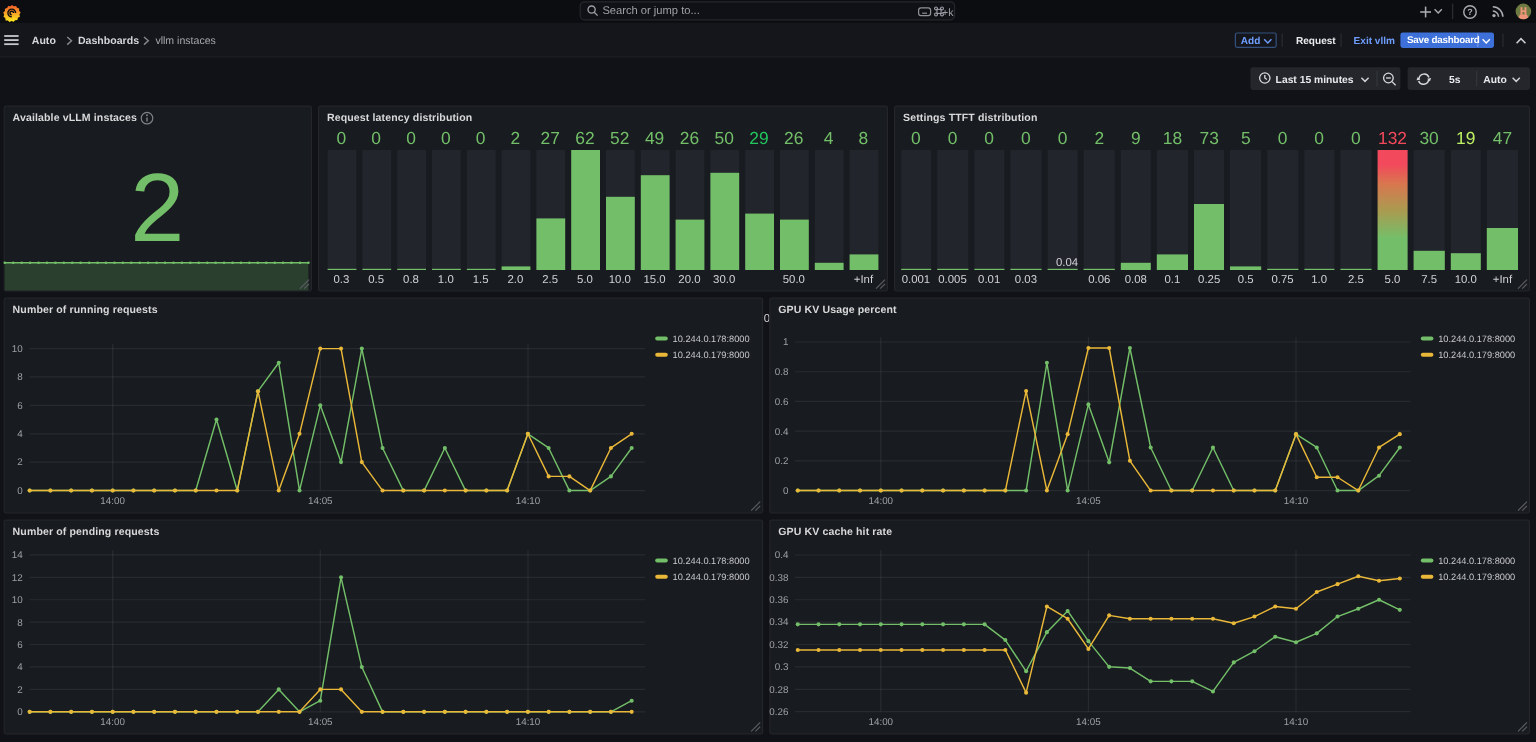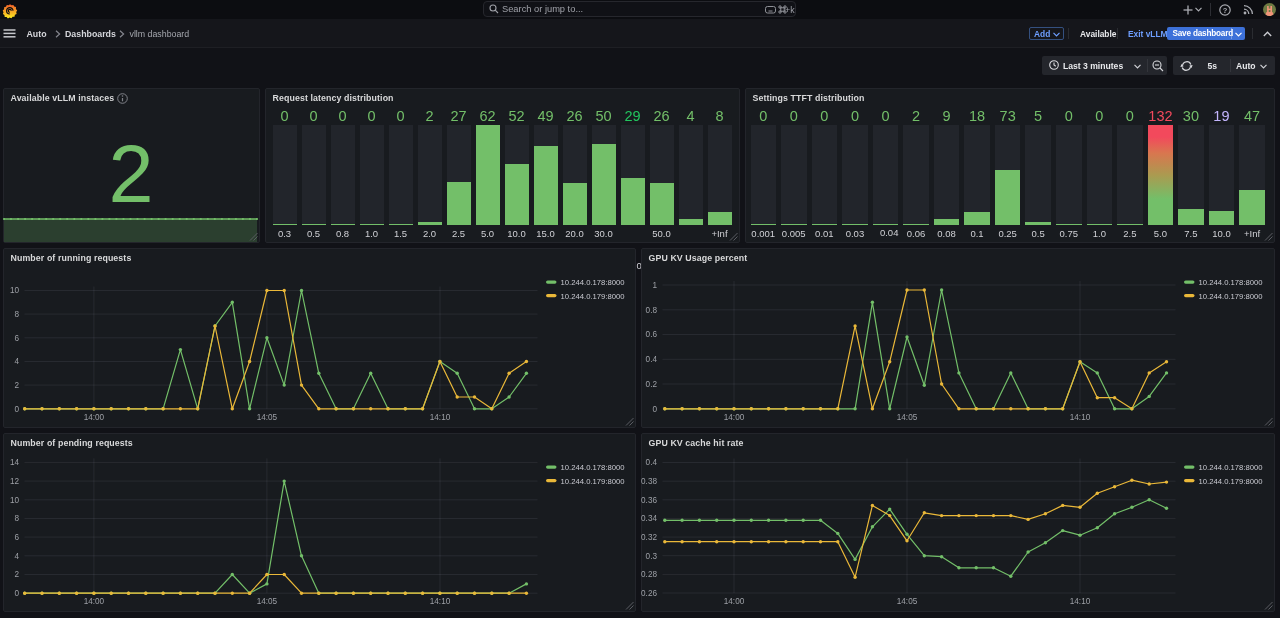--- a/index.html
+++ b/index.html
@@ -78,47 +78,47 @@
 <line x1="0.5" y1="7.8" x2="12.5" y2="7.8" stroke="#c7c8cd" stroke-width="1.5"></line>
       </svg>
 <div class="abs" style="left:26.5px;top:10px;font-size:8.8px;font-weight:700;color:#d5d6db;">Auto</div>
 <svg width="6" height="8" style="left:55px;top:11.5px">
         <polyline points="1,0.8 4.6,4 1,7.2" fill="none" stroke="#85868e" stroke-width="1.2"></polyline>
       </svg>
 <div class="abs" style="left:65px;top:10px;font-size:8.8px;font-weight:700;color:#d5d6db;">Dashboards</div>
 <svg width="6" height="8" style="left:119px;top:11.5px">
         <polyline points="1,0.8 4.6,4 1,7.2" fill="none" stroke="#85868e" stroke-width="1.2"></polyline>
       </svg>
-<div class="abs" style="left:129.5px;top:10px;font-size:8.8px;color:#a5a7ae;">vllm dashboard</div>
+<div class="abs" style="left:129.5px;top:10px;font-size:8.8px;color:#a5a7ae;">vllm instaces</div>
 <div class="abs" style="left:1028.5px;top:8px;width:35px;height:13.5px;border:1px solid #34507f;border-radius:2px;"></div>
 <div class="abs" style="left:1034px;top:10.6px;font-size:8.4px;font-weight:700;color:#6E9FFF;">Add</div>
 <svg width="7" height="5" style="left:1052.5px;top:13px">
         <polyline points="0.5,0.8 3.5,3.8 6.5,0.8" fill="none" stroke="#6E9FFF" stroke-width="1.2"></polyline>
       </svg>
 <div class="abs" style="left:1068px;top:9px;width:1px;height:11px;background:#2a2c31;"></div>
-<div class="abs" style="left:1080px;top:10.6px;font-size:8.4px;font-weight:700;color:#e8e9ec;">Available</div>
+<div class="abs" style="left:1080px;top:10.6px;font-size:8.4px;font-weight:700;color:#e8e9ec;">Request</div>
 <div class="abs" style="left:1116.5px;top:9px;width:1px;height:11px;background:#2a2c31;"></div>
-<div class="abs" style="left:1128px;top:10.6px;font-size:8.4px;font-weight:700;color:#6E9FFF;">Exit vLLM</div>
+<div class="abs" style="left:1128px;top:10.6px;font-size:8.4px;font-weight:700;color:#6E9FFF;">Exit vllm</div>
 <div class="abs" style="left:1167px;top:8px;width:78px;height:13.5px;background:#3D71D9;border-radius:2px;"></div>
 <div class="abs" style="left:1172.5px;top:10.8px;font-size:8.2px;font-weight:700;letter-spacing:-0.2px;color:#ffffff;">Save dashboard</div>
 <div class="abs" style="left:1231px;top:9.5px;width:1px;height:10.5px;background:rgba(255,255,255,0.3);"></div>
 <svg width="7" height="5" style="left:1234.5px;top:13px">
         <polyline points="0.5,0.8 3.5,3.8 6.5,0.8" fill="none" stroke="#fff" stroke-width="1.2"></polyline>
       </svg>
 <div class="abs" style="left:1251.5px;top:9px;width:1px;height:11px;background:#2a2c31;"></div>
 <svg width="9" height="6" style="left:1262.5px;top:12px">
         <polyline points="0.8,5 4.5,1.2 8.2,5" fill="none" stroke="#cccdd2" stroke-width="1.3"></polyline>
       </svg>
 </div>
 <div class="abs" style="left:1042px;top:56px;width:125px;height:18.5px;background:#24262c;border-radius:2px;"></div>
 <svg width="10" height="10" style="left:1048.5px;top:60.3px">
 <circle cx="5" cy="5" r="4.3" fill="none" stroke="#d8d9dd" stroke-width="1.1"></circle>
 <polyline points="5,2.6 5,5 6.8,6.2" fill="none" stroke="#d8d9dd" stroke-width="1.1"></polyline>
     </svg>
-<div class="abs" style="left:1063px;top:61px;font-size:8.6px;font-weight:700;color:#e8e9ec;">Last 3 minutes</div>
+<div class="abs" style="left:1063px;top:61px;font-size:8.6px;font-weight:700;color:#e8e9ec;">Last 15 minutes</div>
 <svg width="7" height="5" style="left:1134px;top:63.5px">
       <polyline points="0.5,0.8 3.5,3.8 6.5,0.8" fill="none" stroke="#cfd0d5" stroke-width="1.2"></polyline>
     </svg>
 <div class="abs" style="left:1147px;top:59px;width:1px;height:12.5px;background:#33353b;"></div>
 <svg width="12" height="12" style="left:1151.5px;top:59.5px">
 <circle cx="5" cy="5" r="4" fill="none" stroke="#d8d9dd" stroke-width="1.1"></circle>
 <line x1="3" y1="5" x2="7" y2="5" stroke="#d8d9dd" stroke-width="1.1"></line>
 <line x1="8" y1="8" x2="11" y2="11" stroke="#d8d9dd" stroke-width="1.1"></line>
     </svg>
 <div class="abs" style="left:1172.5px;top:56px;width:102px;height:18.5px;background:#24262c;border-radius:2px;"></div>
@@ -272,21 +272,21 @@
       <div class="bfill" style="left:66.1px;top:135px;width:25.5px;height:1.8px;"></div>
       <div class="bval" style="left:58.1px;top:19.5px;width:41.5px;color:#73BF69;">0</div>
       <div class="blab" style="left:56.1px;top:139.2px;width:45.5px;">0.01</div>
       <div class="track" style="left:96.7px;top:36.5px;width:25.5px;height:100.3px;"></div>
       <div class="bfill" style="left:96.7px;top:135px;width:25.5px;height:1.8px;"></div>
       <div class="bval" style="left:88.7px;top:19.5px;width:41.5px;color:#73BF69;">0</div>
       <div class="blab" style="left:86.7px;top:139.2px;width:45.5px;">0.03</div>
       <div class="track" style="left:127.2px;top:36.5px;width:25.5px;height:100.3px;"></div>
       <div class="bfill" style="left:127.2px;top:135px;width:25.5px;height:1.8px;"></div>
       <div class="bval" style="left:119.2px;top:19.5px;width:41.5px;color:#73BF69;">0</div>
-      <div class="blab" style="left:117.2px;top:138px;width:53px;">0.04</div>
+      <div class="blab" style="left:117.2px;top:125px;width:53px;">0.04</div>
       <div class="track" style="left:157.8px;top:36.5px;width:25.5px;height:100.3px;"></div>
       <div class="bfill" style="left:157.8px;top:135px;width:25.5px;height:1.8px;"></div>
       <div class="bval" style="left:149.8px;top:19.5px;width:41.5px;color:#73BF69;">2</div>
       <div class="blab" style="left:147.8px;top:139.2px;width:45.5px;">0.06</div>
       <div class="track" style="left:188.3px;top:36.5px;width:25.5px;height:100.3px;"></div>
       <div class="bfill" style="left:188.3px;top:130px;width:25.5px;height:6.8px;"></div>
       <div class="bval" style="left:180.3px;top:19.5px;width:41.5px;color:#73BF69;">9</div>
       <div class="blab" style="left:178.3px;top:139.2px;width:45.5px;">0.08</div>
       <div class="track" style="left:218.8px;top:36.5px;width:25.5px;height:100.3px;"></div>
       <div class="bfill" style="left:218.8px;top:123.1px;width:25.5px;height:13.7px;"></div>
@@ -315,21 +315,21 @@
       <div class="track" style="left:402.2px;top:36.5px;width:25.5px;height:100.3px;"></div>
       <div class="bfill" style="left:402.2px;top:36.5px;width:25.5px;height:100.3px;background:linear-gradient(to top,#73BF69 0%,#73BF69 26%,#ab9a50 50%,#d9764f 72%,#F2495C 88%);"></div>
       <div class="bval" style="left:394.2px;top:19.5px;width:41.5px;color:#F2495C;">132</div>
       <div class="blab" style="left:392.2px;top:139.2px;width:45.5px;">5.0</div>
       <div class="track" style="left:432.7px;top:36.5px;width:25.5px;height:100.3px;"></div>
       <div class="bfill" style="left:432.7px;top:120.1px;width:25.5px;height:16.7px;"></div>
       <div class="bval" style="left:424.7px;top:19.5px;width:41.5px;color:#73BF69;">30</div>
       <div class="blab" style="left:422.7px;top:139.2px;width:45.5px;">7.5</div>
       <div class="track" style="left:463.2px;top:36.5px;width:25.5px;height:100.3px;"></div>
       <div class="bfill" style="left:463.2px;top:122.4px;width:25.5px;height:14.4px;"></div>
-      <div class="bval" style="left:455.2px;top:19.5px;width:41.5px;color:#c4b5fd;">19</div>
+      <div class="bval" style="left:455.2px;top:19.5px;width:41.5px;color:#bef264;">19</div>
       <div class="blab" style="left:453.2px;top:139.2px;width:45.5px;">10.0</div>
       <div class="track" style="left:493.8px;top:36.5px;width:25.5px;height:100.3px;"></div>
       <div class="bfill" style="left:493.8px;top:101.1px;width:25.5px;height:35.7px;"></div>
       <div class="bval" style="left:485.8px;top:19.5px;width:41.5px;color:#73BF69;">47</div>
       <div class="blab" style="left:483.8px;top:139.2px;width:45.5px;">+Inf</div>
       <svg width="9" height="9" style="right:1px;bottom:1px">
         <line x1="1" y1="8.5" x2="8.5" y2="1" stroke="#5a5c63" stroke-width="1"></line>
         <line x1="4.5" y1="8.5" x2="8.5" y2="4.5" stroke="#5a5c63" stroke-width="1"></line>
       </svg>
     </div>

